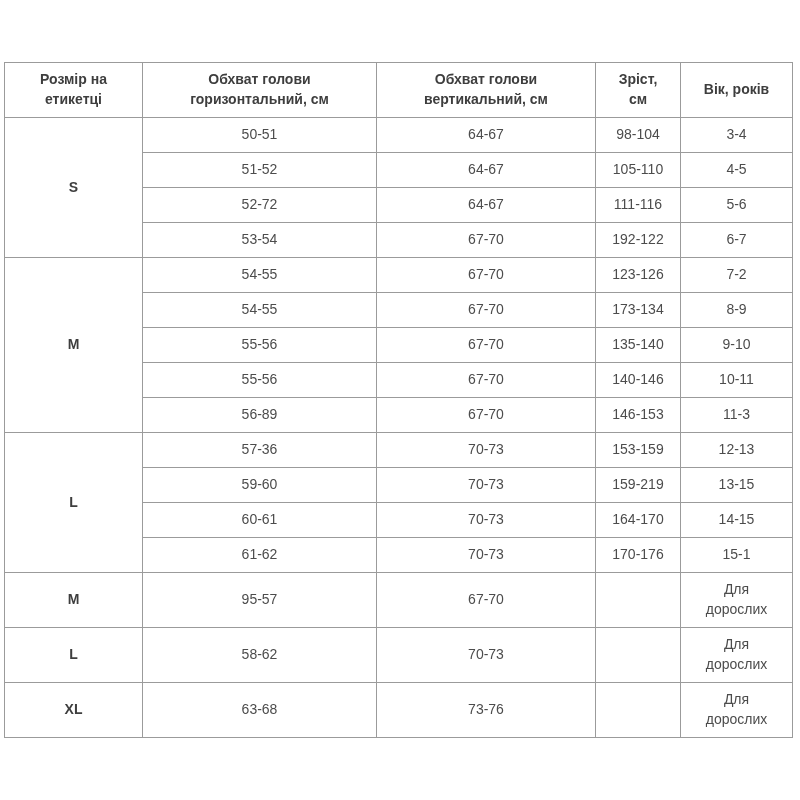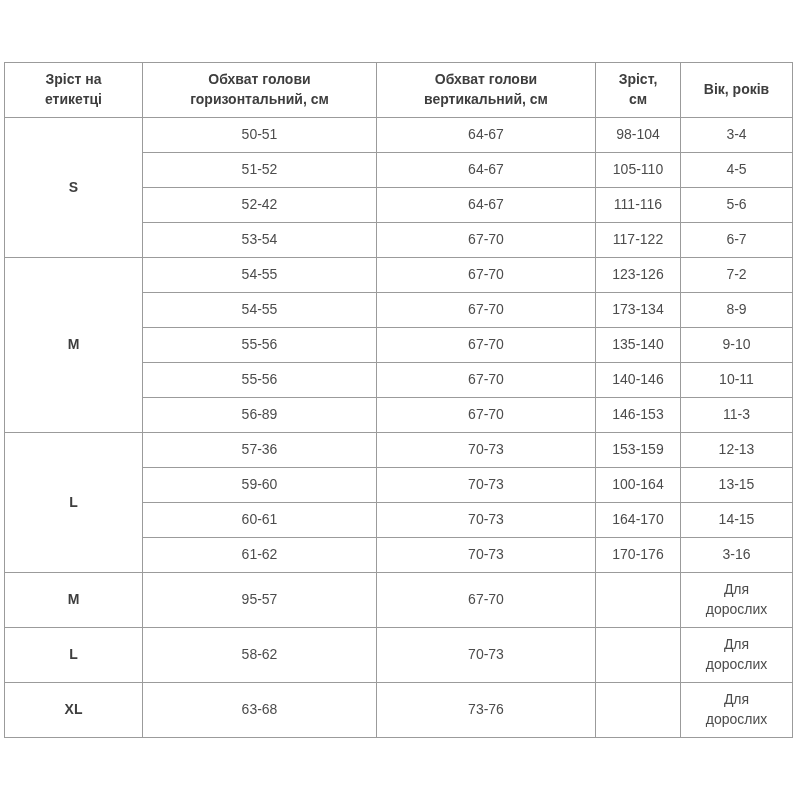--- a/index.html
+++ b/index.html
@@ -60,21 +60,21 @@
     <colgroup>
       <col style="width:138px">
       <col style="width:234px">
       <col style="width:219px">
       <col style="width:85px">
       <col style="width:112px">
     </colgroup>
 
     <tbody>
         <tr class="row-header">
-      <th>Зріст на
+      <th>Розмір на
 етикетці</th>
       <th>Обхват голови
 горизонтальний, см</th>
       <th>Обхват голови
 вертикальний, см</th>
       <th>Зріст,
 см</th>
       <th>Вік, років</th>
     </tr>
 
@@ -85,29 +85,29 @@
       <td>98-104</td>
       <td>3-4</td>
     </tr>
     <tr class="row-child">
       <td>51-52</td>
       <td>64-67</td>
       <td>105-110</td>
       <td>4-5</td>
     </tr>
     <tr class="row-child">
-      <td>52-42</td>
+      <td>52-72</td>
       <td>64-67</td>
       <td>111-116</td>
       <td>5-6</td>
     </tr>
     <tr class="row-child">
       <td>53-54</td>
       <td>67-70</td>
-      <td>117-122</td>
+      <td>192-122</td>
       <td>6-7</td>
     </tr>
 
     <tr class="row-child">
       <td class="size-cell" rowspan="5">M</td>
       <td>54-55</td>
       <td>67-70</td>
       <td>123-126</td>
       <td>7-2</td>
     </tr>
@@ -139,34 +139,34 @@
     <tr class="row-child">
       <td class="size-cell" rowspan="4">L</td>
       <td>57-36</td>
       <td>70-73</td>
       <td>153-159</td>
       <td>12-13</td>
     </tr>
     <tr class="row-child">
       <td>59-60</td>
       <td>70-73</td>
-      <td>100-164</td>
+      <td>159-219</td>
       <td>13-15</td>
     </tr>
     <tr class="row-child">
       <td>60-61</td>
       <td>70-73</td>
       <td>164-170</td>
       <td>14-15</td>
     </tr>
     <tr class="row-child">
       <td>61-62</td>
       <td>70-73</td>
       <td>170-176</td>
-      <td>3-16</td>
+      <td>15-1</td>
     </tr>
 
     <tr class="row-adult">
       <td class="size-cell">M</td>
       <td>95-57</td>
       <td>67-70</td>
       <td></td>
       <td>Для
 дорослих</td>
     </tr>

